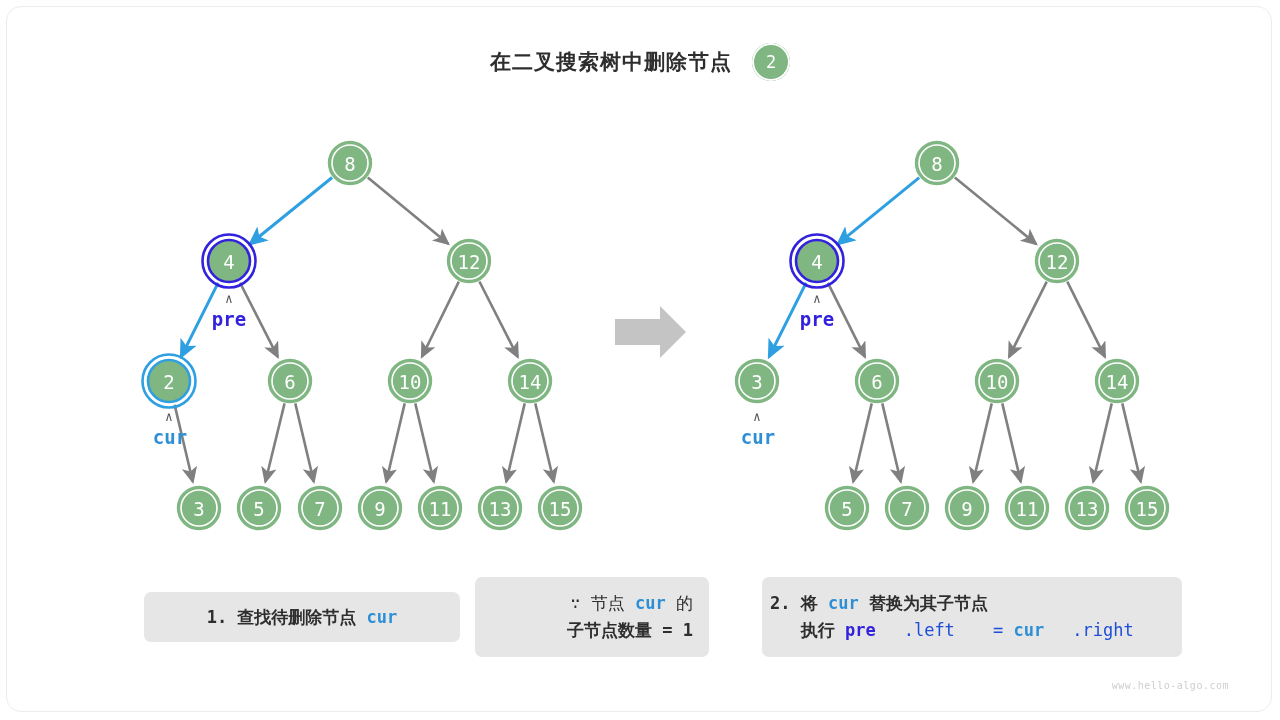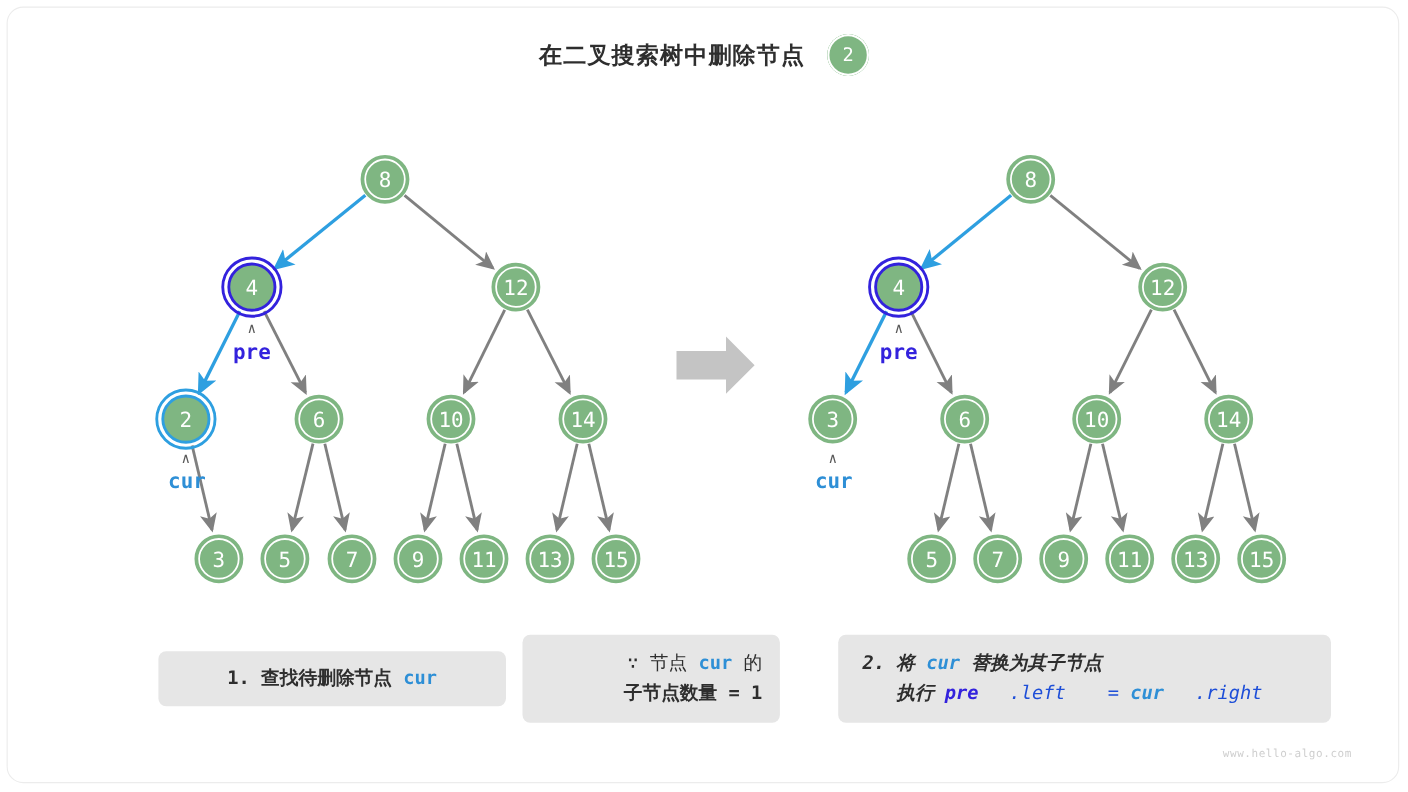--- a/index.html
+++ b/index.html
@@ -20,21 +20,21 @@
     width: 1266px;
     height: 706px;
     background: #ffffff;
     border: 1px solid #ececec;
     border-radius: 15px;
     box-sizing: border-box;
   }
   #title-bar {
     position: absolute;
     left: 0;
-    top: 18px;
+    top: 30px;
     width: 1266px;
     height: 50px;
     display: flex;
     align-items: center;
     justify-content: center;
     gap: 20px;
   }
   #title-text {
     font-size: 21px;
     font-weight: bold;
@@ -110,23 +110,22 @@
     width: 202px;
     height: 80px;
     padding: 0 16px;
     text-align: right;
   }
   #caption-2 {
     left: 755px;
     top: 570px;
     width: 404px;
     height: 80px;
-    padding: 0 22px;
+    padding: 0 8px;
     text-align: left;
-    font-style: italic;
   }
   #watermark {
     position: absolute;
     right: 42px;
     bottom: 20px;
     font-family: "DejaVu Sans Mono", monospace;
     font-size: 10px;
     color: #cfcfcf;
     letter-spacing: 0.5px;
   }

